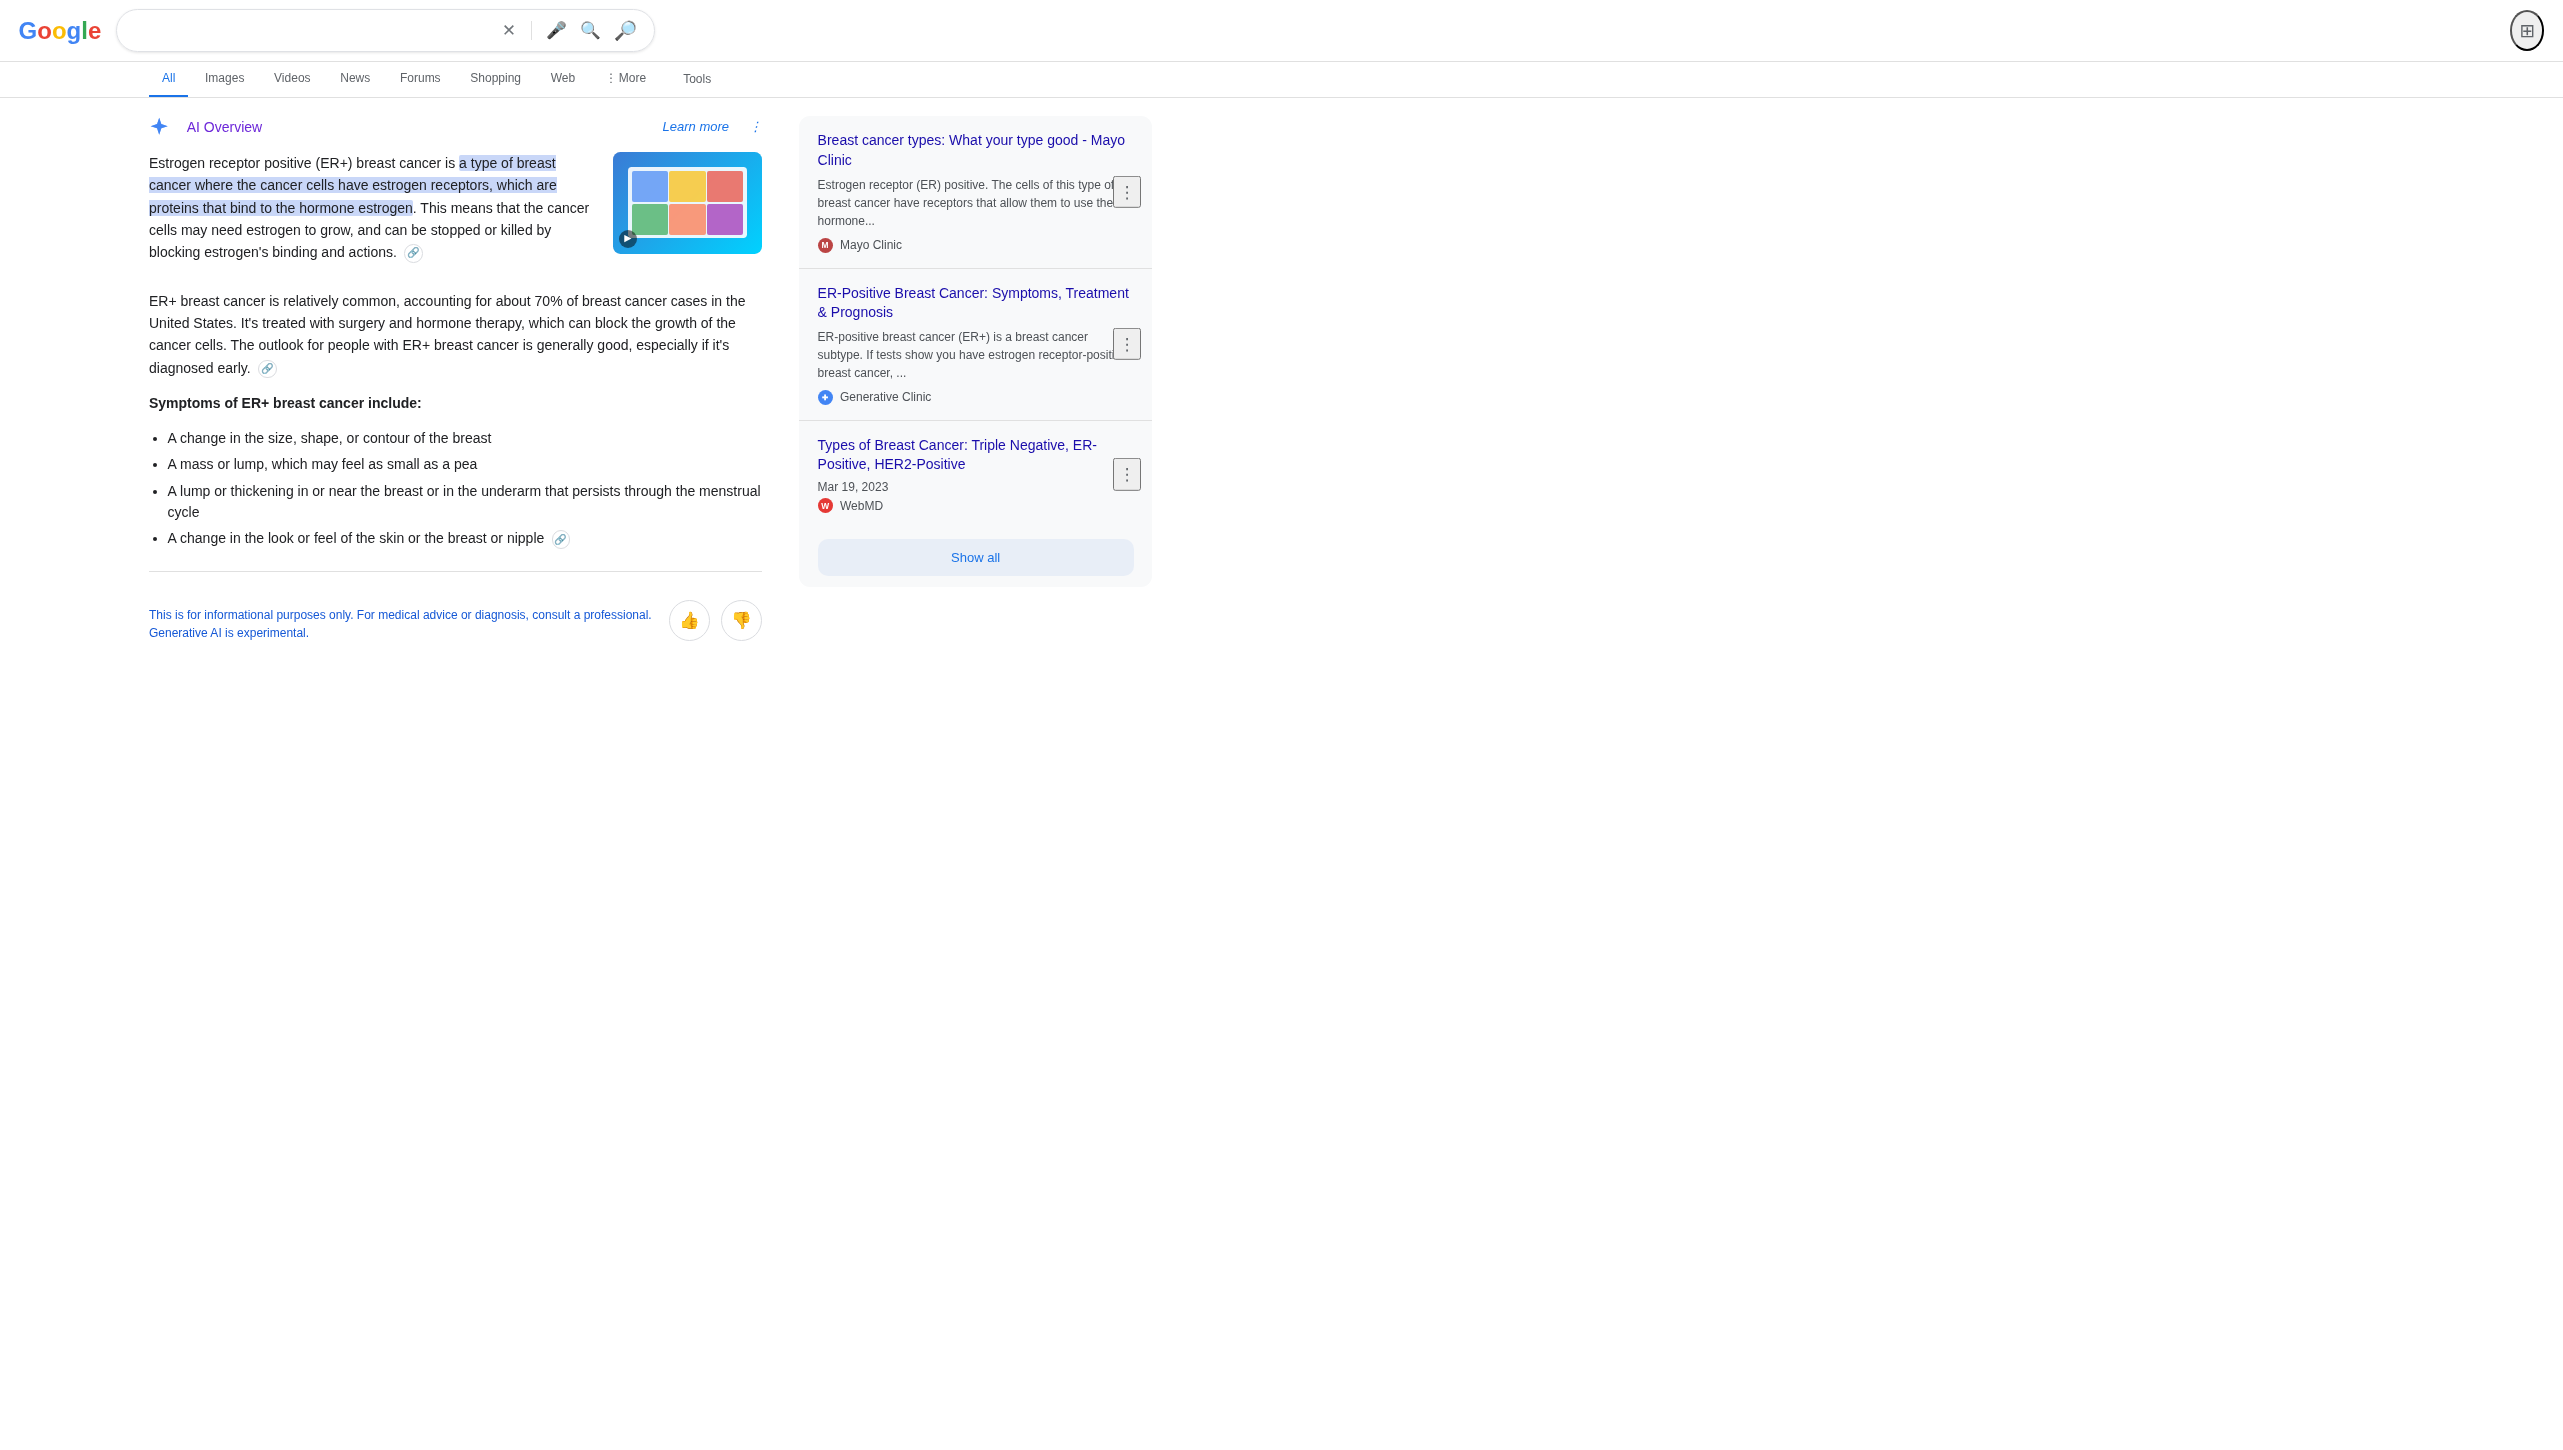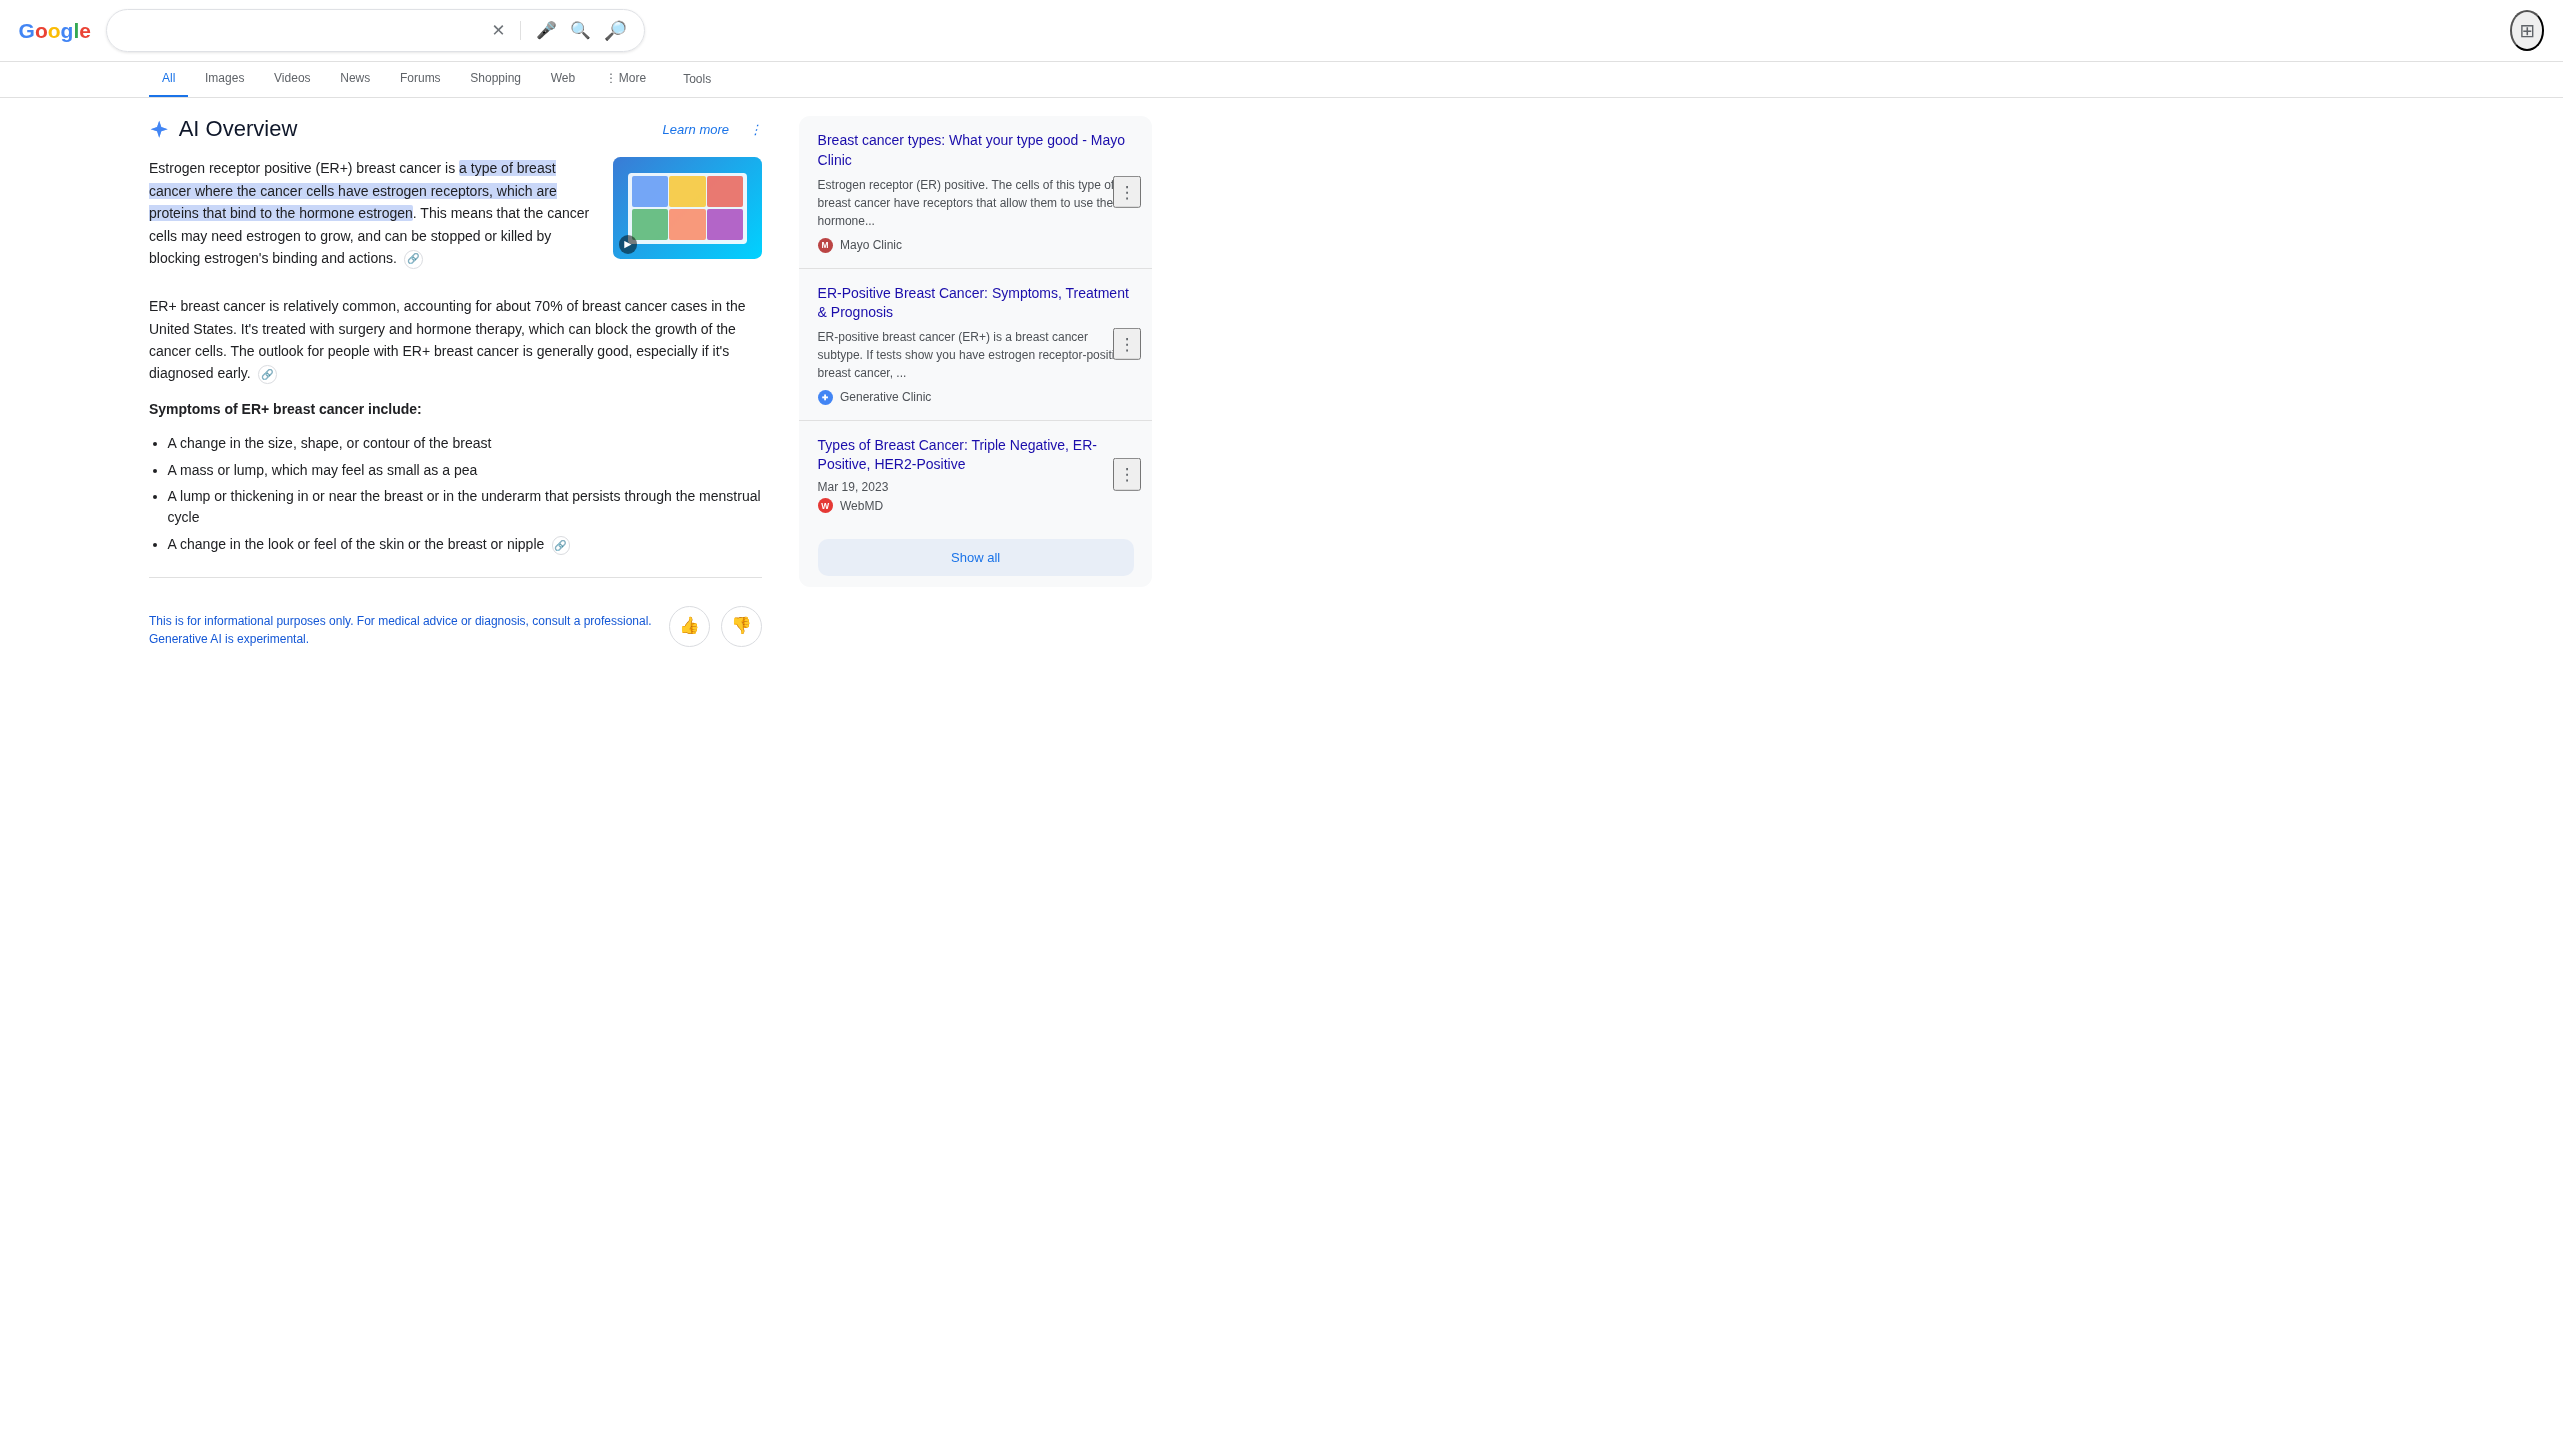--- a/index.html
+++ b/index.html
@@ -1,20 +1,20 @@
 <!DOCTYPE html>
 <html style="font-size:15px"><head>
   <meta charset="utf-8">
   <style>
     * { box-sizing: border-box; margin: 0; padding: 0; }
     body { font-family: Arial, sans-serif; background: #fff; color: #202124; font-size: 13px; }
 
     
     .header { display: flex; align-items: center; padding: 9.3px 18.6px; border-bottom: 0.9px solid #e0e0e0; gap: 15px; }
-    .google-logo { font-size: 21px; font-weight: bold; cursor: pointer; white-space: nowrap; }
+    .google-logo { font-size: 24px; font-weight: bold; cursor: pointer; white-space: nowrap; }
     .google-logo .g-blue { color: #4285F4; }
     .google-logo .g-red { color: #EA4335; }
     .google-logo .g-yellow { color: #FBBC05; }
     .google-logo .g-green { color: #34A853; }
 
     .search-bar-container { display: flex; align-items: center; flex: 1; max-width: 539px; border: 0.9px solid #dfe1e5; border-radius: 22px; padding: 7.4px 15px; gap: 9.3px; box-shadow: 0 0.9px 2.8px rgba(0,0,0,0.1); }
     .search-input { flex: 1; border: none; outline: none; font-size: 15px; color: #202124; background: transparent; }
     .search-icon-btn { background: none; border: none; cursor: pointer; display: flex; align-items: center; justify-content: center; color: #70757a; font-size: 16.7px; padding: 1.9px; }
     .search-submit-btn { background: none; border: none; cursor: pointer; display: flex; align-items: center; justify-content: center; color: #4285F4; font-size: 18.6px; padding: 1.9px; }
 
@@ -29,21 +29,21 @@
     .tools-btn { margin-left: 7.4px; padding: 9.3px 13px; font-size: 12px; color: #5f6368; cursor: pointer; }
 
     
     .main-content { display: flex; padding: 18.6px 149px; gap: 37px; }
 
     
     .left-panel { flex: 1; max-width: 613px; }
 
     .ai-overview-header { display: flex; align-items: center; gap: 9.3px; margin-bottom: 15px; }
     .ai-diamond { width: 20.4px; height: 20.4px; }
-    .ai-overview-title { font-size: 22px; font-weight: 500; color: #0f172a; }
+    .ai-overview-title { font-size: 14px; font-weight: 500; color: #6d28d9; margin-left: 8px; }
     .ai-learn-more-right { margin-left: auto; display: flex; align-items: center; gap: 20px; color: #1a73e8; font-size: 13px; cursor: pointer; font-style: italic; }
 
     .ai-content { font-size: 14px; line-height: 1.6; color: #202124; }
     .ai-content p { margin-bottom: 13px; }
 
     .highlight-text { background-color: #c9d7f8; border-radius: 1.9px; }
 
     .link-icon { display: inline-flex; align-items: center; justify-content: center; width: 18.6px; height: 18.6px; border-radius: 50%; border: 0.9px solid #dadce0; cursor: pointer; font-size: 10.2px; color: #5f6368; margin-left: 3.7px; vertical-align: middle; }
 
     .symptoms-title { font-size: 14px; font-weight: 600; margin-bottom: 9.3px; }

